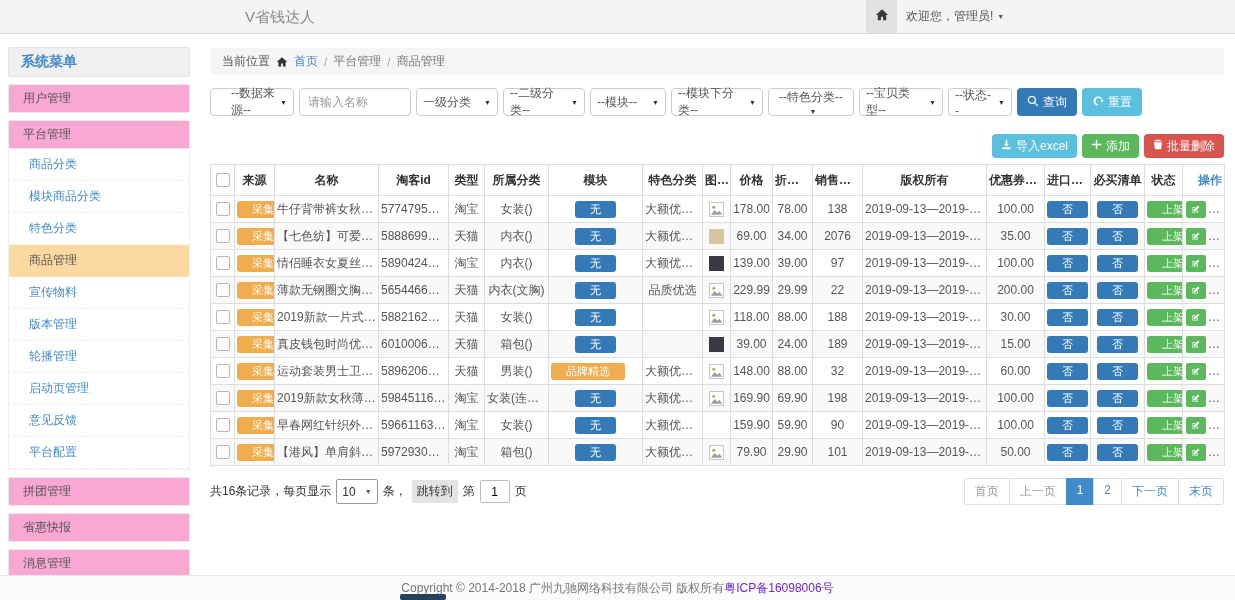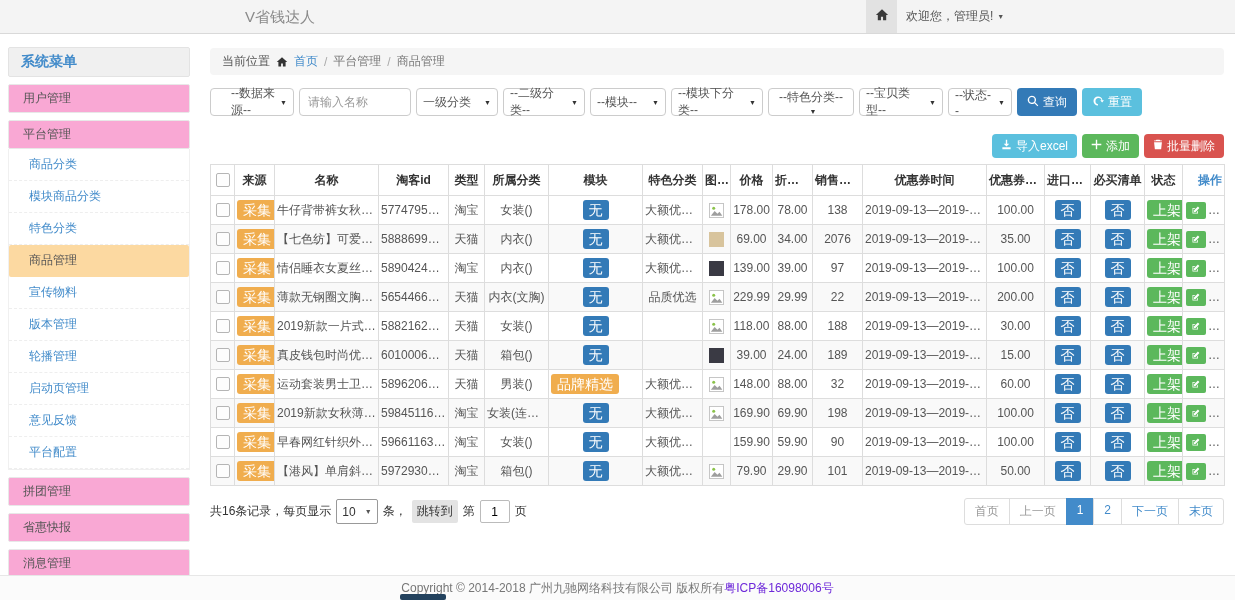--- a/index.html
+++ b/index.html
@@ -56,21 +56,21 @@
   
   .toolbar{margin-top:18px;display:flex;justify-content:flex-end;gap:5px;}
   .toolbar .btn{height:24px;padding:0 9px;}
   
   table{width:100%;border-collapse:collapse;margin-top:6px;table-layout:fixed;}
   th,td{border:1px solid #ddd;text-align:center;padding:4px 2px;overflow:hidden;white-space:nowrap;
     text-overflow:ellipsis;color:#555;height:18px;}
   th{color:#333;font-weight:bold;padding:6px 2px;background:#fff;}
   tbody tr:nth-child(even){background:#f9f9f9;}
   th.op-head{color:#428bca;text-align:right;}
-  .badge{display:inline-block;border-radius:3px;color:#fff;padding:3px 6px;font-size:14px;line-height:1;}
+  .badge{display:inline-block;border-radius:3px;color:#fff;padding:3px 15px;font-size:11px;line-height:1;}
   .badge-orange{background:#f0ad4e;}
   .badge-blue{background:#337ab7;}
   .badge-green{background:#5cb85c;}
   .cbx{display:inline-block;width:12px;height:12px;border:1px solid #b5b5b5;background:#fdfdfd;
     border-radius:2px;vertical-align:middle;cursor:pointer;}
   .icon-thumb{display:inline-block;width:15px;height:15px;vertical-align:middle;}
   .thumb-beige{background:#d8c49d;}
   .thumb-dark{background:#3a3a44;}
   .ops-btn{display:inline-flex;align-items:center;justify-content:center;width:20px;height:17px;
     border-radius:2px;border:none;cursor:pointer;margin:0 1px;vertical-align:middle;}
@@ -251,21 +251,21 @@
           <th>名称</th>
           <th>淘客id</th>
           <th>类型</th>
           <th>所属分类</th>
           <th>模块</th>
           <th>特色分类</th>
           <th>图标</th>
           <th>价格</th>
           <th>折后价</th>
           <th>销售数量</th>
-          <th>优惠券时间</th>
+          <th>版权所有</th>
           <th>优惠券金额</th>
           <th>进口优选</th>
           <th>必买清单</th>
           <th>状态</th>
           <th class="op-head">操作</th>
         </tr>
       </thead>
     <tbody id="tbody">
         <tr>
           <td><span class="cbx"></span></td>

